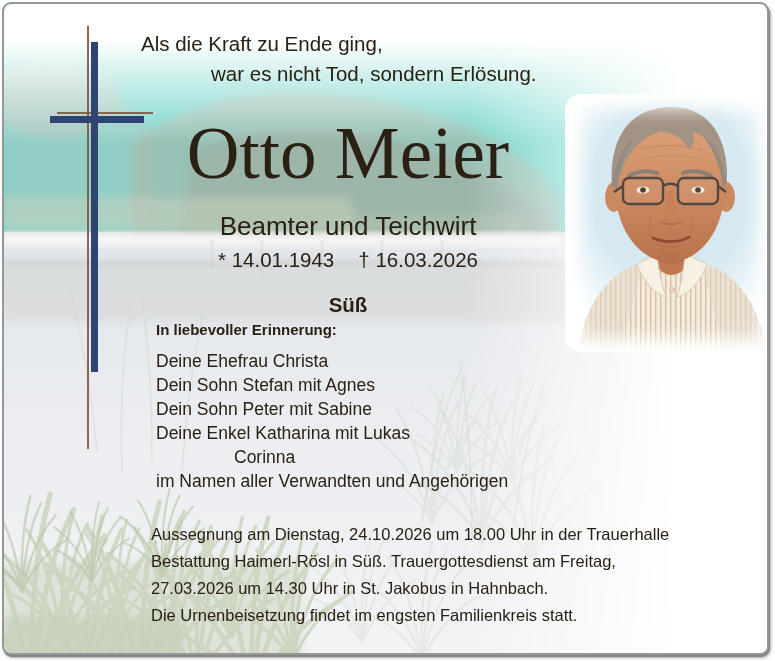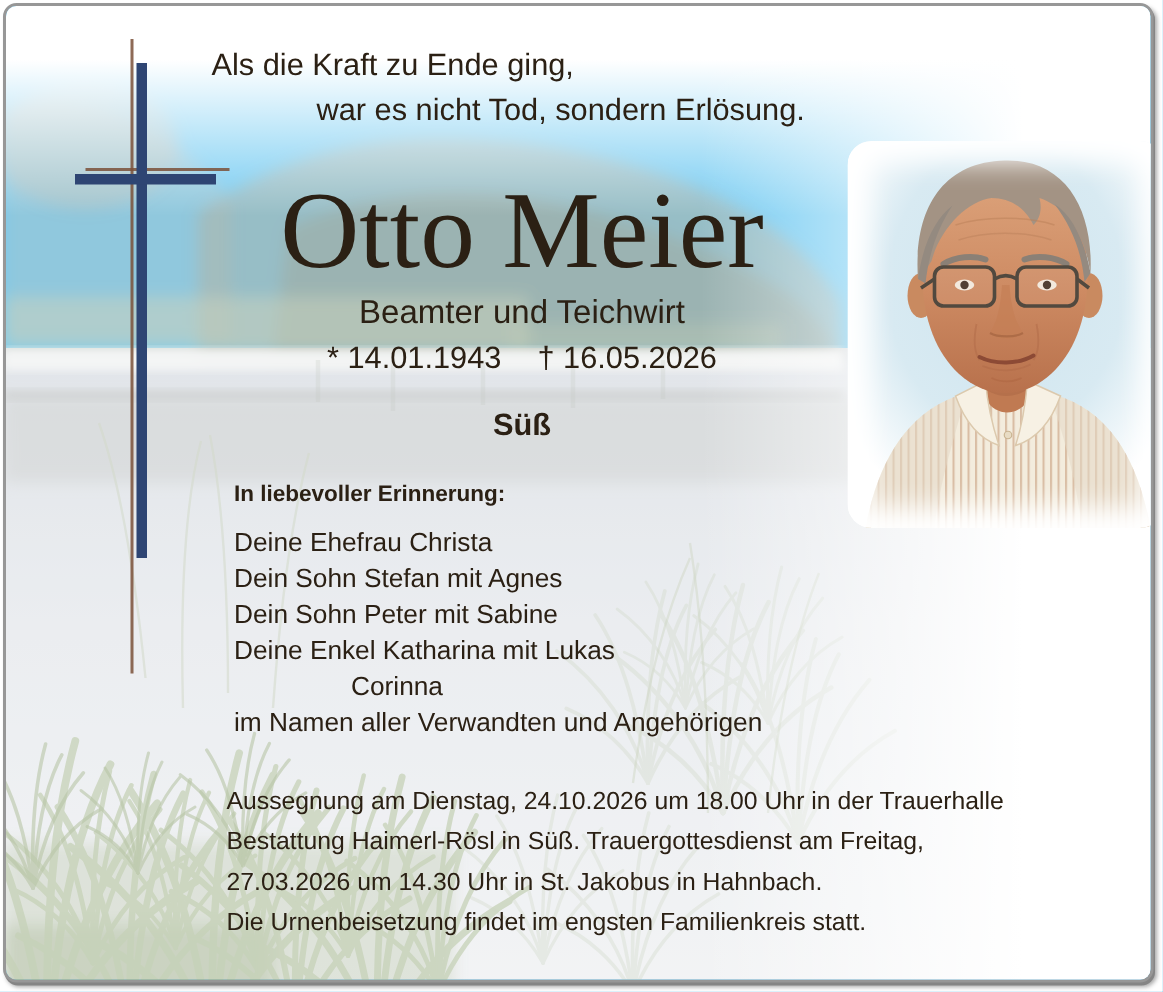--- a/index.html
+++ b/index.html
@@ -1,32 +1,32 @@
 <!DOCTYPE html>
 <html style="--text: #2b2014; --cross-blue: #2e4573; --cross-brown: #7a5038; --grass-green: #9db184; --water-gray: #ccd2da; --portrait-backdrop-blue: #cfe5ef;"><head>
 <meta charset="utf-8">
 <style>
   html,body{margin:0;padding:0;width:775px;height:661px;background:#fff;
     font-family:"Liberation Sans",sans-serif;}
   .card{position:absolute;left:2px;top:2px;width:767px;height:653px;
     box-sizing:border-box;border:2px solid #979797;border-radius:9px;
     box-shadow:1px 2px 0 #858585,2px 3px 3px rgba(60,60,60,.45);
-    overflow:hidden;background:#0ea5e9;}
+    overflow:hidden;background:#14b8a6;}
   .scene{position:absolute;left:-2px;top:-2px;width:775px;height:661px;}
   .veil{position:absolute;left:0;top:0;right:0;bottom:0;background:rgba(255,255,255,.42);}
   .fade-top{position:absolute;left:0;top:0;right:0;height:140px;
     background:linear-gradient(180deg,#fff 0,#fff 36px,rgba(255,255,255,0) 100%);}
   .fade-right{position:absolute;right:0;top:0;bottom:0;width:300px;
     background:linear-gradient(270deg,#fff 0,#fff 85px,rgba(255,255,255,0) 100%);}
   .txt{position:absolute;color:var(--text,#2b2014);z-index:6;white-space:nowrap;}
   .epigraph-1{left:137px;top:28px;font-size:20.5px;}
   .epigraph-2{left:207px;top:58px;font-size:20.5px;}
   .header-col{left:116px;top:112px;width:456px;text-align:center;white-space:nowrap;}
   .name{font-family:"Liberation Serif",serif;font-size:73px;line-height:1.04;font-weight:400;}
-  .profession{font-size:22px;margin-top:3px;}
+  .profession{font-size:26px;margin-top:19px;}
   .dates{font-size:20.5px;margin-top:6px;display:flex;justify-content:center;gap:24px;}
   .place{font-size:20.5px;font-weight:bold;margin-top:21px;}
   .memorial{left:152px;top:314px;font-size:17.5px;line-height:24px;}
   .memorial .heading{font-size:15px;font-weight:bold;margin-bottom:7px;}
   .memorial b{font-weight:normal;}
   .fam-indent{padding-left:78px;}
   .service{left:147px;top:517px;font-size:16.5px;line-height:27px;}
   
   .cross{position:absolute;z-index:5;}
   .bar{position:absolute;}
@@ -207,21 +207,21 @@
   </div>
 
   <div class="txt epigraph-1">Als die Kraft zu Ende ging,</div>
   <div class="txt epigraph-2">war es nicht Tod, sondern Erlösung.</div>
 
   <div class="txt header-col">
     <div class="name">Otto Meier</div>
     <div class="profession">Beamter und Teichwirt</div>
     <div class="dates">
       <span>* 14.01.1943</span>
-      <span>† 16.05.2026</span>
+      <span>† 16.03.2026</span>
     </div>
     <div class="place">Süß</div>
   </div>
 
   <div class="txt memorial">
     <div class="heading">In liebevoller Erinnerung:</div>
     <div class="fam-line"><span>Deine Ehefrau </span><b>Christa</b><span></span><b></b></div>
     <div class="fam-line"><span>Dein Sohn </span><b>Stefan</b><span> mit </span><b>Agnes</b></div>
     <div class="fam-line"><span>Dein Sohn </span><b>Peter</b><span> mit </span><b>Sabine</b></div>
     <div class="fam-line"><span>Deine Enkel </span><b>Katharina</b><span> mit </span><b>Lukas</b></div>

